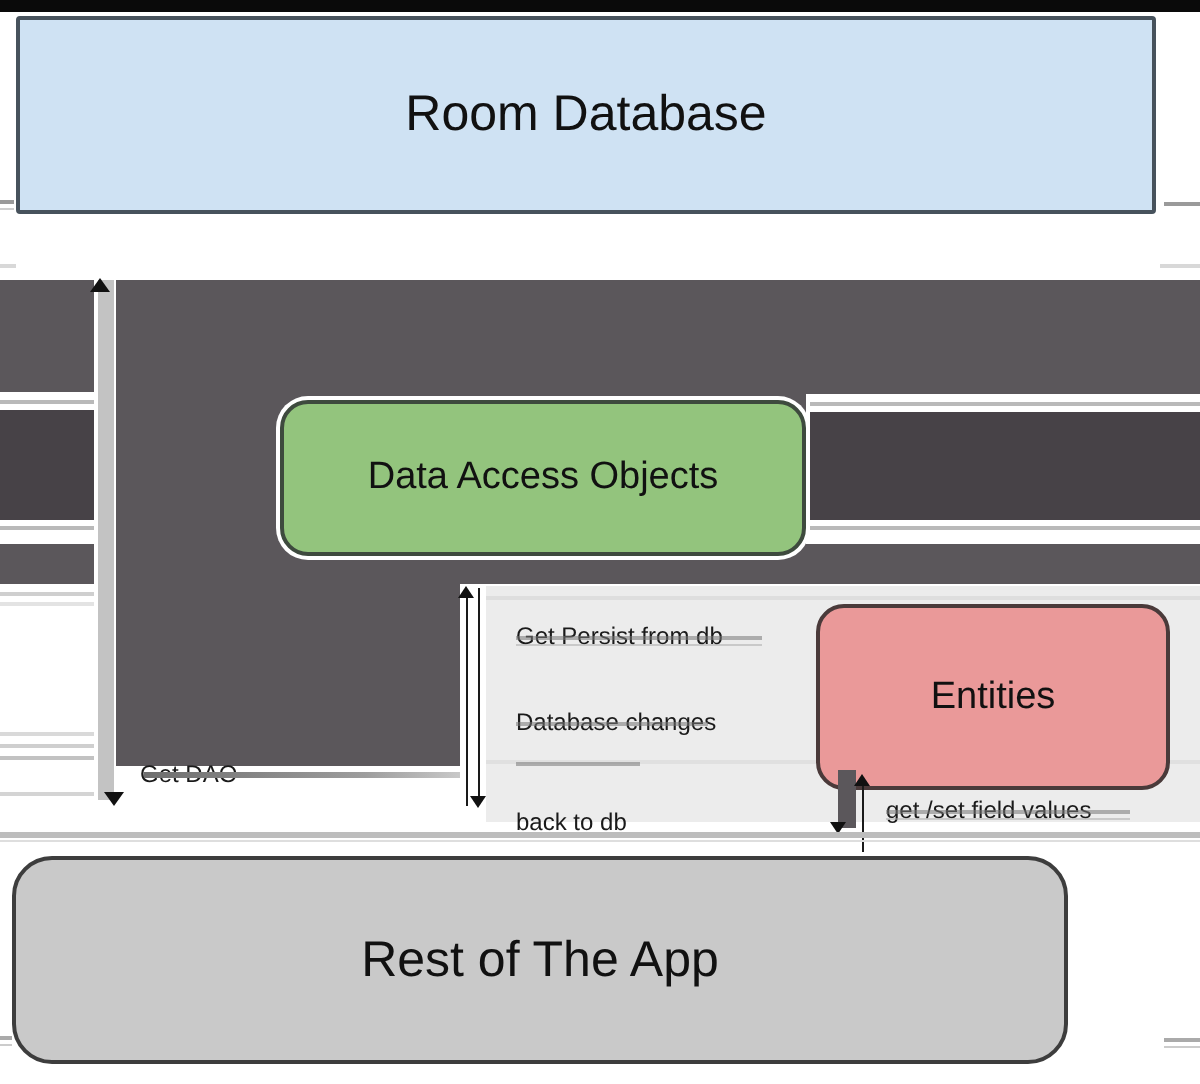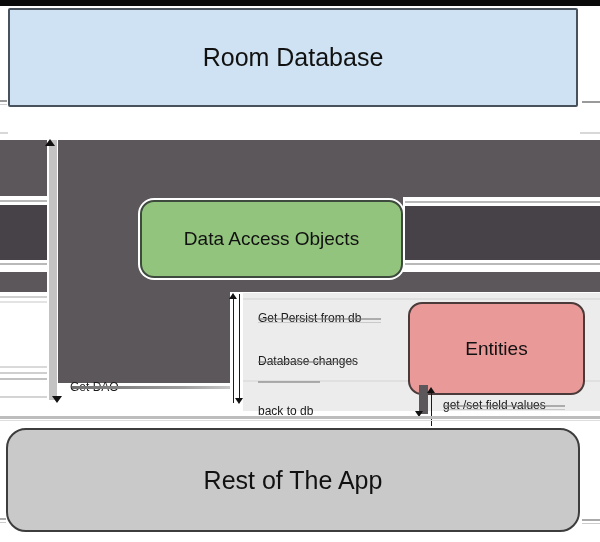--- a/index.html
+++ b/index.html
@@ -115,20 +115,20 @@
 <div class="vline" style="left:431px;top:390px;height:36px;"></div>
 <div class="tri tri-up-sm" style="left:427px;top:387px;"></div>
 
 <div class="lbl" style="left:443px;top:398px;">get /set field values</div>
 <div class="strike" style="left:443px;top:405px;width:122px;height:2px;"></div>
 <div class="strike2" style="left:443px;top:409px;width:122px;height:1px;"></div>
 
 <div class="hl" style="left:0;top:416px;width:600px;height:3px;background:#bdbdbd;"></div>
 <div class="hl" style="left:0;top:420px;width:600px;height:1px;background:#dedede;"></div>
 
-<div class="node node-rest" style="left:6px;top:428px;width:574px;height:104px;">
+<div class="node node-rest" style="left:6px;top:428px;width:528px;height:104px;">
   <span>Rest of The App</span>
 </div>
 
 <div class="hl" style="left:0;top:518px;width:6px;height:2px;background:#aaaaaa;"></div>
 <div class="hl" style="left:0;top:522px;width:6px;height:1px;background:#cccccc;"></div>
 <div class="hl" style="left:582px;top:519px;width:18px;height:2px;background:#aaaaaa;"></div>
 <div class="hl" style="left:582px;top:523px;width:18px;height:1px;background:#cccccc;"></div>
 
 </body></html>

